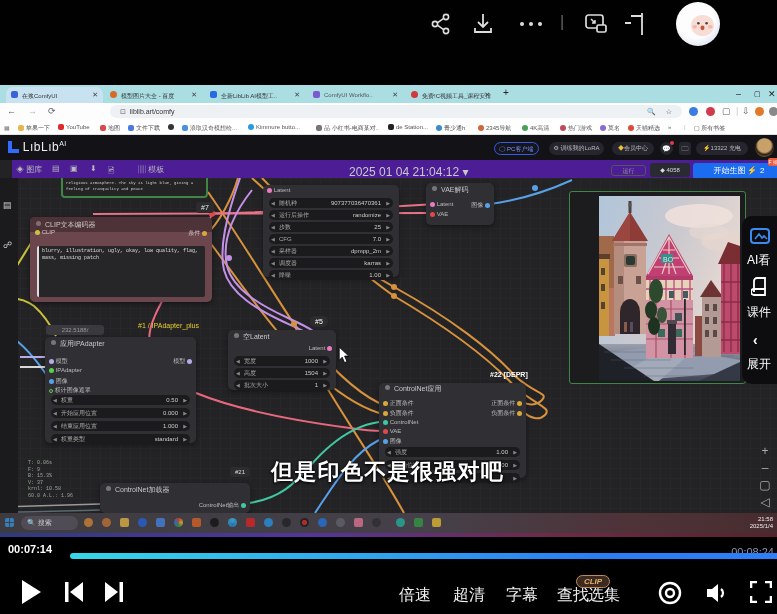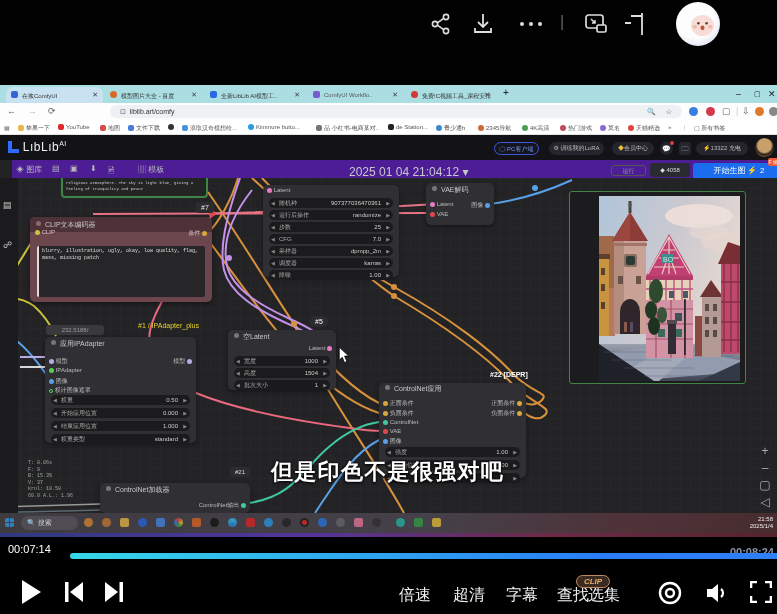--- a/index.html
+++ b/index.html
@@ -64,23 +64,23 @@
 .nlabel{position:absolute;color:#ddd;font-size:7px}
 
 #subtitle{position:absolute;left:271px;top:279px;color:#fff;font-size:22px;font-weight:bold;text-shadow:0 1px 3px #000,0 0 2px #000;letter-spacing:1.3px;white-space:nowrap}
 
 #taskbar{position:absolute;top:428px;left:0;width:777px;height:20px;background:linear-gradient(90deg,#3e3b40 0%,#454049 55%,#4e3339 80%,#472c2f 100%)}
 .tbico{position:absolute;top:5px;width:9px;height:9px;border-radius:2px;opacity:.85;filter:brightness(.9)}
 #tbsearch{position:absolute;left:21px;top:3px;width:57px;height:14px;border-radius:7px;background:#504c56;color:#ccc;font-size:7px;line-height:14px}
 #tbclock{position:absolute;right:4px;top:3px;color:#eee;font-size:6px;text-align:right;line-height:7px}
 #wallband{position:absolute;top:448px;left:0;width:777px;height:4px;background:linear-gradient(90deg,#2e3a80,#55359a 40%,#6e2a48 70%,#55232a)}
 
-#ptime1{position:absolute;left:8px;top:543px;color:#fff;font-size:11px;font-weight:normal}
+#ptime1{position:absolute;left:8px;top:543px;color:#fff;font-size:11px;font-weight:bold}
 #pbar{position:absolute;left:70px;top:553px;width:707px;height:6px;border-radius:3px 0 0 3px;background:linear-gradient(90deg,#35d8e8,#2a7df5 75%,#2f7ff7)}
-#ptime2{position:absolute;right:3px;top:546px;color:#8b93ab;font-size:11px;font-weight:bold}
+#ptime2{position:absolute;right:3px;top:546px;color:#8b93ab;font-size:11px;font-weight:normal}
 .pctl{position:absolute;color:#fff}
 .plabel{position:absolute;top:585px;color:#f0f0f0;font-size:16px}
 #svip{position:absolute;left:576px;top:575px;width:34px;height:13px;border:1px solid #c08a5a;border-radius:7px;background:#3a2a22;color:#e8b06a;font-size:8px;font-weight:bold;font-style:italic;text-align:center;line-height:12px}
 </style>
 </head>
 <body>
 <div id="stage">
 
   <div id="titlebar">
     <svg class="tico" style="left:430px" width="22" height="24" viewBox="0 0 22 24">
@@ -468,20 +468,34 @@
 
         <ellipse cx="57" cy="95" rx="7" ry="12" fill="#2e4a2e"></ellipse>
         <ellipse cx="52" cy="114" rx="6" ry="9" fill="#223a24"></ellipse>
         <ellipse cx="63" cy="119" rx="5" ry="8" fill="#39543a"></ellipse>
         <ellipse cx="55" cy="130" rx="6" ry="9" fill="#1e3220"></ellipse>
 
         <rect x="69" y="126" width="8" height="32" fill="#322c34"></rect>
         <rect x="68" y="124" width="10" height="4" fill="#544850"></rect>
       </svg>
 
+      <div class="abs" style="left:742px;top:38px;width:35px;height:168px;background:#0d0d10;border-radius:10px 0 0 10px">
+        <svg class="abs" style="left:8px;top:10px" width="20" height="20" viewBox="0 0 20 20">
+            <rect x="1" y="3" width="18" height="14" rx="3" fill="none" stroke="#3a8af0" stroke-width="2"></rect>
+            <path d="M5 13l4-5 3 4 2-2 3 3" stroke="#3a8af0" stroke-width="1.6" fill="none"></path>
+          </svg>
+        <div class="abs" style="left:5px;top:36px;color:#fff;font-size:12px">AI看</div>
+        <svg class="abs" style="left:9px;top:60px" width="18" height="22" viewBox="0 0 18 22">
+            <path d="M3 19a3 3 0 0 1 0-6h11v6z" fill="none" stroke="#fff" stroke-width="1.8"></path>
+            <path d="M3 16V5a3 3 0 0 1 3-3h8v11" fill="none" stroke="#fff" stroke-width="1.8"></path>
+          </svg>
+        <div class="abs" style="left:5px;top:88px;color:#fff;font-size:12px">课件</div>
+        <div class="abs" style="left:11px;top:116px;color:#fff;font-size:14px;font-weight:bold">‹</div>
+        <div class="abs" style="left:5px;top:140px;color:#fff;font-size:12px">展开</div>
+      </div>
 
       <div class="abs" style="left:758px;top:265px;color:#aaa;font-size:12px;line-height:17px;text-align:center;width:14px">+<br>–<br>▢<br>◁</div>
 
       <div id="subtitle">但是印色不是很强对吧</div>
 
       <svg class="abs" style="left:338px;top:169px" width="12" height="17" viewBox="0 0 10 14">
           <polygon points="1,0 1,11 3.5,8.5 5.5,13 7.5,12 5.5,7.5 9,7.5" fill="#fff" stroke="#000" stroke-width="0.7"></polygon>
         </svg>
     </div>
 

